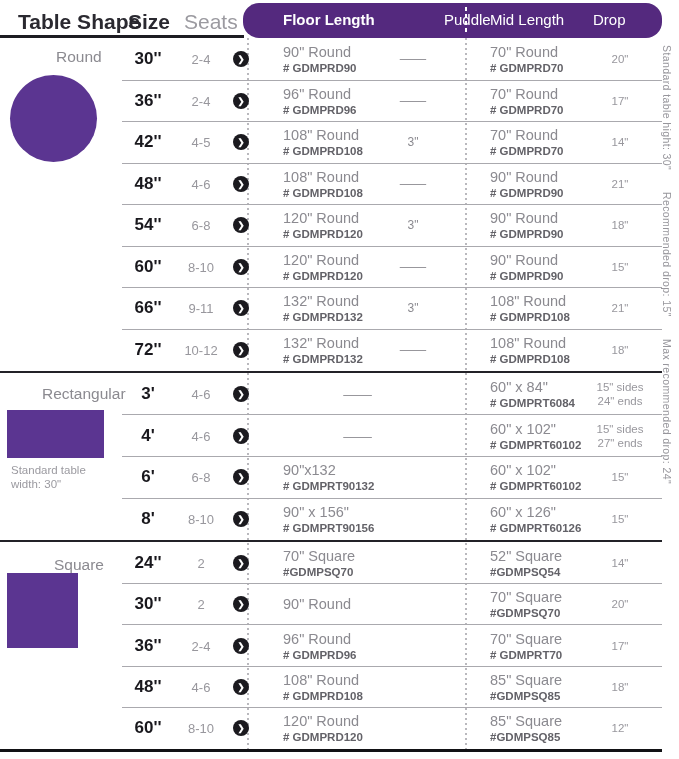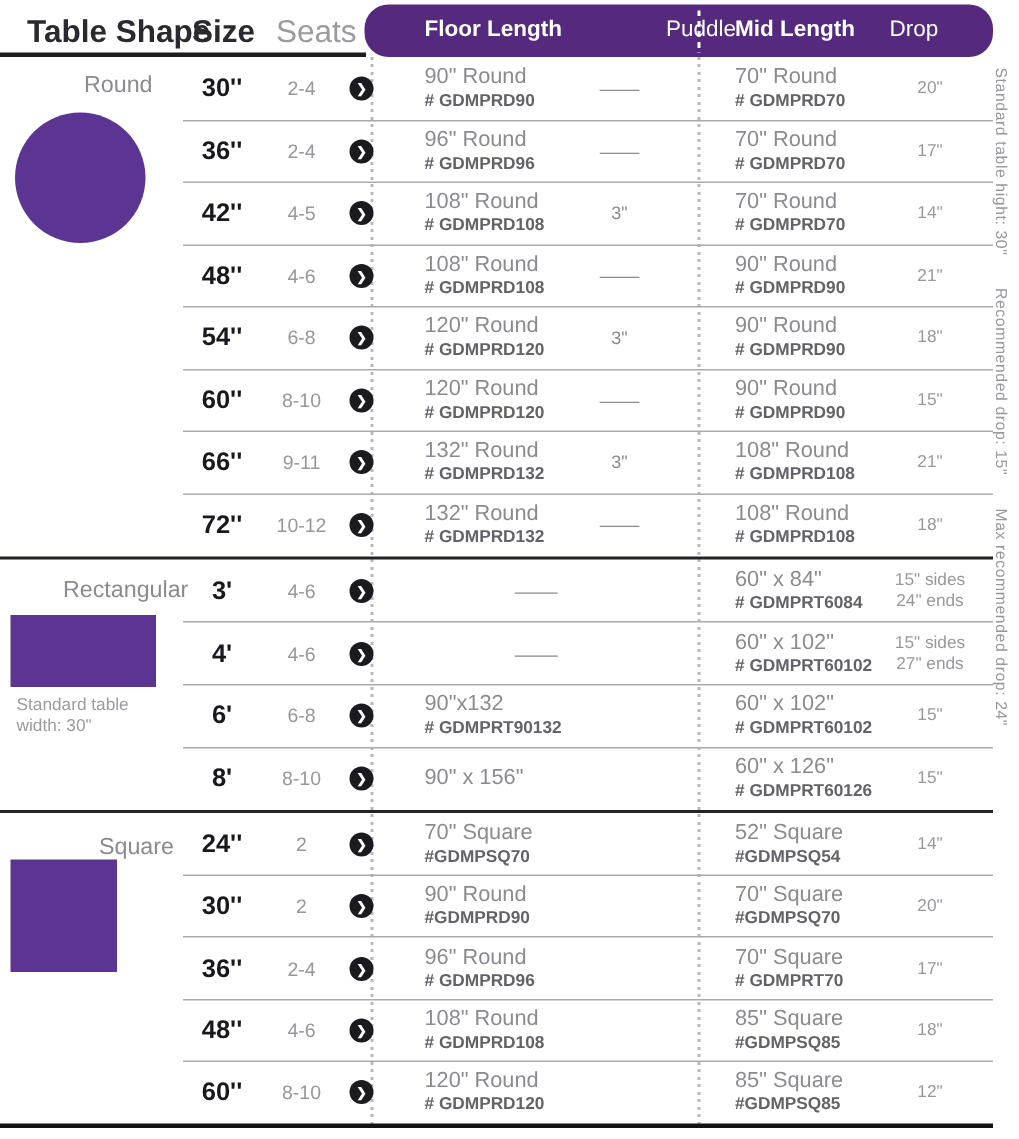--- a/index.html
+++ b/index.html
@@ -10,42 +10,42 @@
   
   .hdr-label { position:absolute; top:10px; font-size:21px; font-weight:bold; color:#2a2930; }
   .hdr-tableshape { left:18px; }
   .hdr-size { left:128px; }
   .hdr-seats { left:184px; font-weight:normal; color:#9b9aa0; }
   .hdr-underline { position:absolute; left:0; top:35px; width:244px; height:2.5px; background:#1d1c22; }
   .hdr-purple { position:absolute; left:243px; top:3px; width:419px; height:35px;border-radius:16px; }
   .hdr-purple .plabel { position:absolute; top:8px; font-size:15px; color:#fff; }
   .p-floor { left:40px; font-weight:bold; }
   .p-puddle { left:155px;margin-left:46px; }
-  .p-mid { left:247px; font-weight:bold;text-align:center; }
+  .p-mid { left:247px; font-weight:normal;text-align:center; }
   .p-drop { left:350px; }
   .hdr-dash-white { position:absolute; left:222px; top:4px; width:2px; height:28px;
     background:repeating-linear-gradient(to bottom,#fff 0 4px,transparent 4px 7px); }
 
   
   .vdots { position:absolute; top:38px; width:2px; height:712px;
     background:repeating-linear-gradient(to bottom,#b9b8bd 0 2px,transparent 2px 5px); }
   .vdots-a { left:247px; }
   .vdots-b { left:465px; }
 
   
   .sepline { position:absolute; left:0; width:662px; background:#232228; }
   .sep-1 { top:371px; height:2px; }
   .sep-2 { top:540px; height:2px; }
   .sep-bottom { top:749px; height:3px; background:#121215; }
 
   
   .shape-label { position:absolute; font-size:15.5px; color:#8b8a90;margin-left:38px; }
   .lbl-round { left:18px; top:48px; }
   .lbl-rect { left:4px; top:385px; }
-  .lbl-square { left:28px; top:556px; }
+  .lbl-square { left:16px; top:556px; }
   .shape-circle { position:absolute; left:10px; top:75px; width:87px; height:87px; border-radius:50%; }
   .shape-rect { position:absolute; left:7px; top:410px; width:97px; height:48px; }
   .shape-square { position:absolute; left:7px; top:573px; width:71px; height:75px; }
   .shape-note { position:absolute; left:11px; top:463px; font-size:11.5px; line-height:14px;
     color:#9b9aa0; white-space:pre-line; }
 
   
   .section { position:absolute; left:0; width:662px; display:flex; flex-direction:column; }
   .sec-round { top:38.5px; height:332px; }
   .sec-rect { top:373px; height:167px; }
@@ -304,20 +304,21 @@
       <div class="rowline"></div>
     </div>
     <div class="row">
       <div class="cell c-size">8'</div>
       <div class="cell c-seats">8-10</div>
       <div class="cell c-arrow">
           <span class="arrow-icon">❯</span>
         </div>
       <div class="cell c-floor">
           <div class="linename">90" x 156"</div>
+          <div class="linepart"># GDMPRT90156</div>
         </div>
       <div class="cell c-mid">
           <div class="linename">60" x 126"</div>
           <div class="linepart"># GDMPRT60126</div>
         </div>
       <div class="cell c-drop">15"</div>
 
     </div>
   </div>
 
@@ -340,21 +341,20 @@
       <div class="rowline"></div>
     </div>
     <div class="row">
       <div class="cell c-size">30''</div>
       <div class="cell c-seats">2</div>
       <div class="cell c-arrow">
           <span class="arrow-icon">❯</span>
         </div>
       <div class="cell c-floor">
           <div class="linename">90" Round</div>
-          <div class="linepart">#GDMPRD90</div>
         </div>
       <div class="cell c-mid">
           <div class="linename">70" Square</div>
           <div class="linepart">#GDMPSQ70</div>
         </div>
       <div class="cell c-drop">20"</div>
       <div class="rowline"></div>
     </div>
     <div class="row">
       <div class="cell c-size">36''</div>

